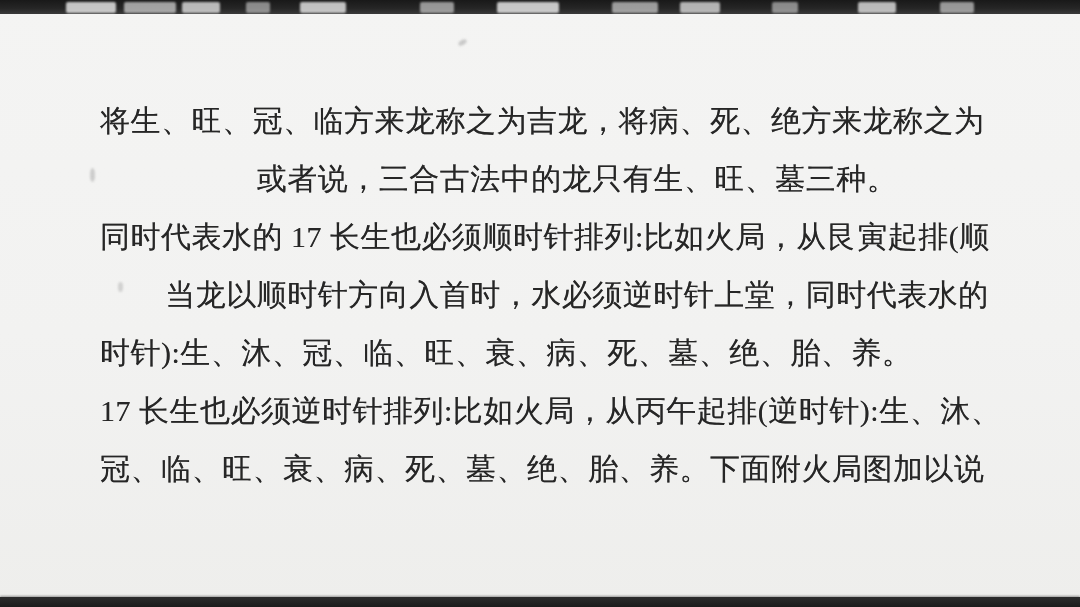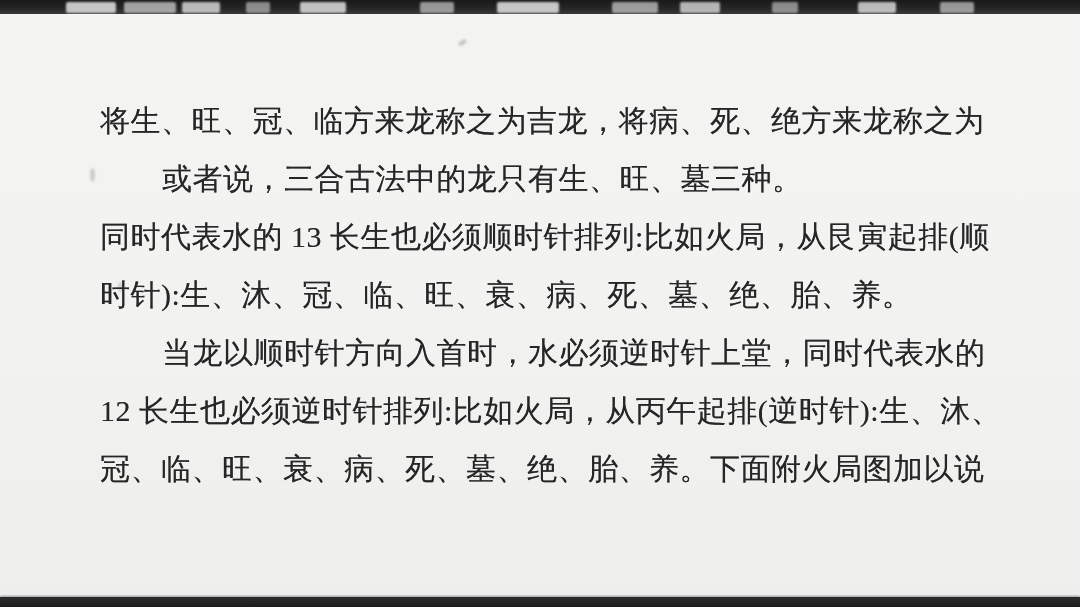--- a/index.html
+++ b/index.html
@@ -75,20 +75,21 @@
   .line {
     height: 58px;
     line-height: 58px;
     font-size: 30px;
     letter-spacing: 0.5px;
     white-space: nowrap;
     text-shadow: 0 0 0.6px rgba(20,20,20,.55);
   }
   .line.indent {
     text-indent: 62px;
+    text-align: center;
   }
 </style>
 </head>
 <body>
 
 <div class="page">
 
   <div class="top-edge">
     <div class="blotch b1"></div>
     <div class="blotch b2"></div>
@@ -104,22 +105,22 @@
     <div class="blotch b12"></div>
   </div>
 
   <div class="speck s1"></div>
   <div class="speck s2"></div>
   <div class="speck s3"></div>
 
   <div class="content">
     <div class="line">将生、旺、冠、临方来龙称之为吉龙，将病、死、绝方来龙称之为</div>
     <div class="line indent">或者说，三合古法中的龙只有生、旺、墓三种。</div>
-    <div class="line">同时代表水的 13 长生也必须顺时针排列:比如火局，从艮寅起排(顺</div>
+    <div class="line">同时代表水的 17 长生也必须顺时针排列:比如火局，从艮寅起排(顺</div>
+    <div class="line indent">当龙以顺时针方向入首时，水必须逆时针上堂，同时代表水的</div>
     <div class="line">时针):生、沐、冠、临、旺、衰、病、死、墓、绝、胎、养。</div>
-    <div class="line indent">当龙以顺时针方向入首时，水必须逆时针上堂，同时代表水的</div>
-    <div class="line">12 长生也必须逆时针排列:比如火局，从丙午起排(逆时针):生、沐、</div>
+    <div class="line">17 长生也必须逆时针排列:比如火局，从丙午起排(逆时针):生、沐、</div>
     <div class="line">冠、临、旺、衰、病、死、墓、绝、胎、养。下面附火局图加以说</div>
   </div>
 
   <div class="bottom-edge"></div>
 
 </div>
 
 </body></html>

